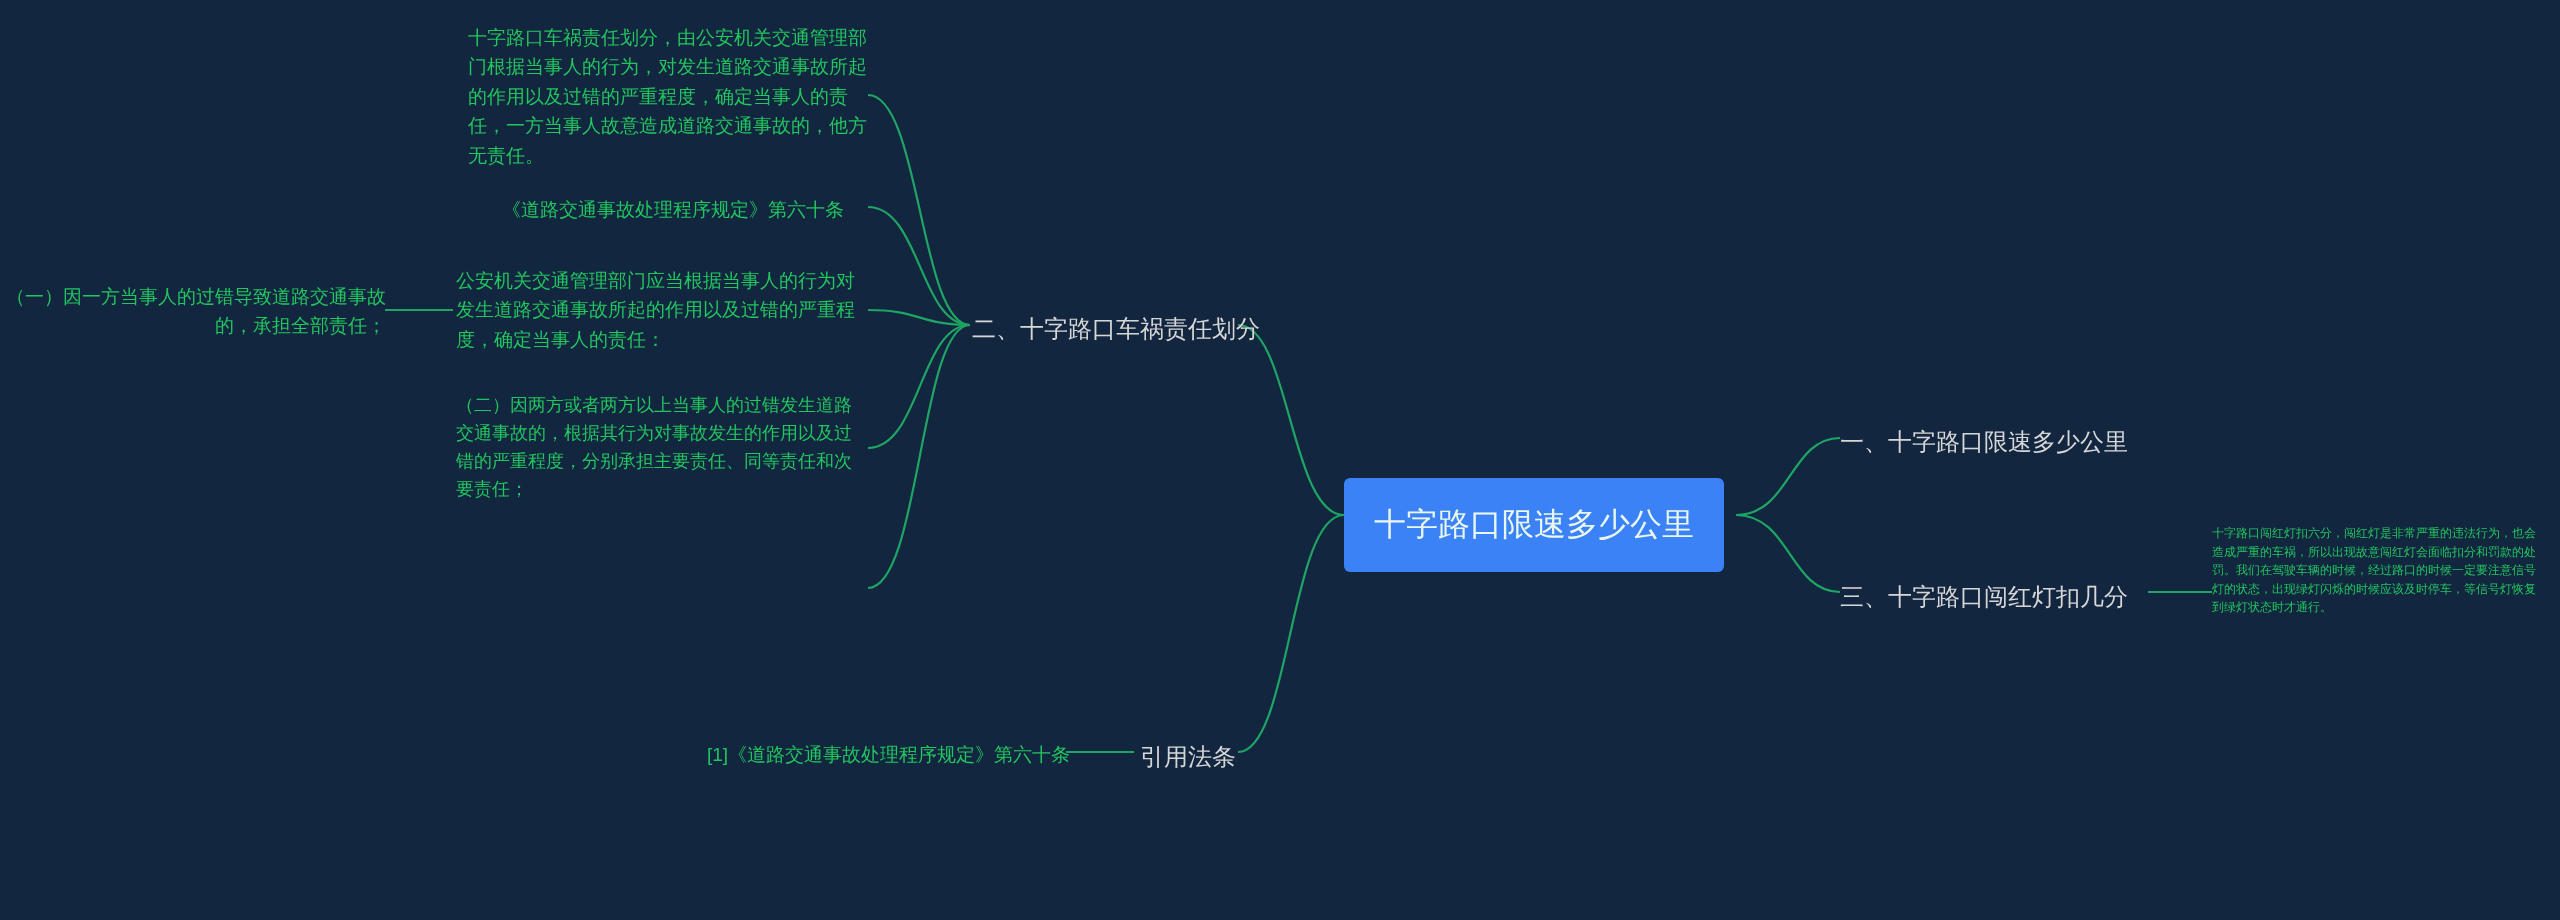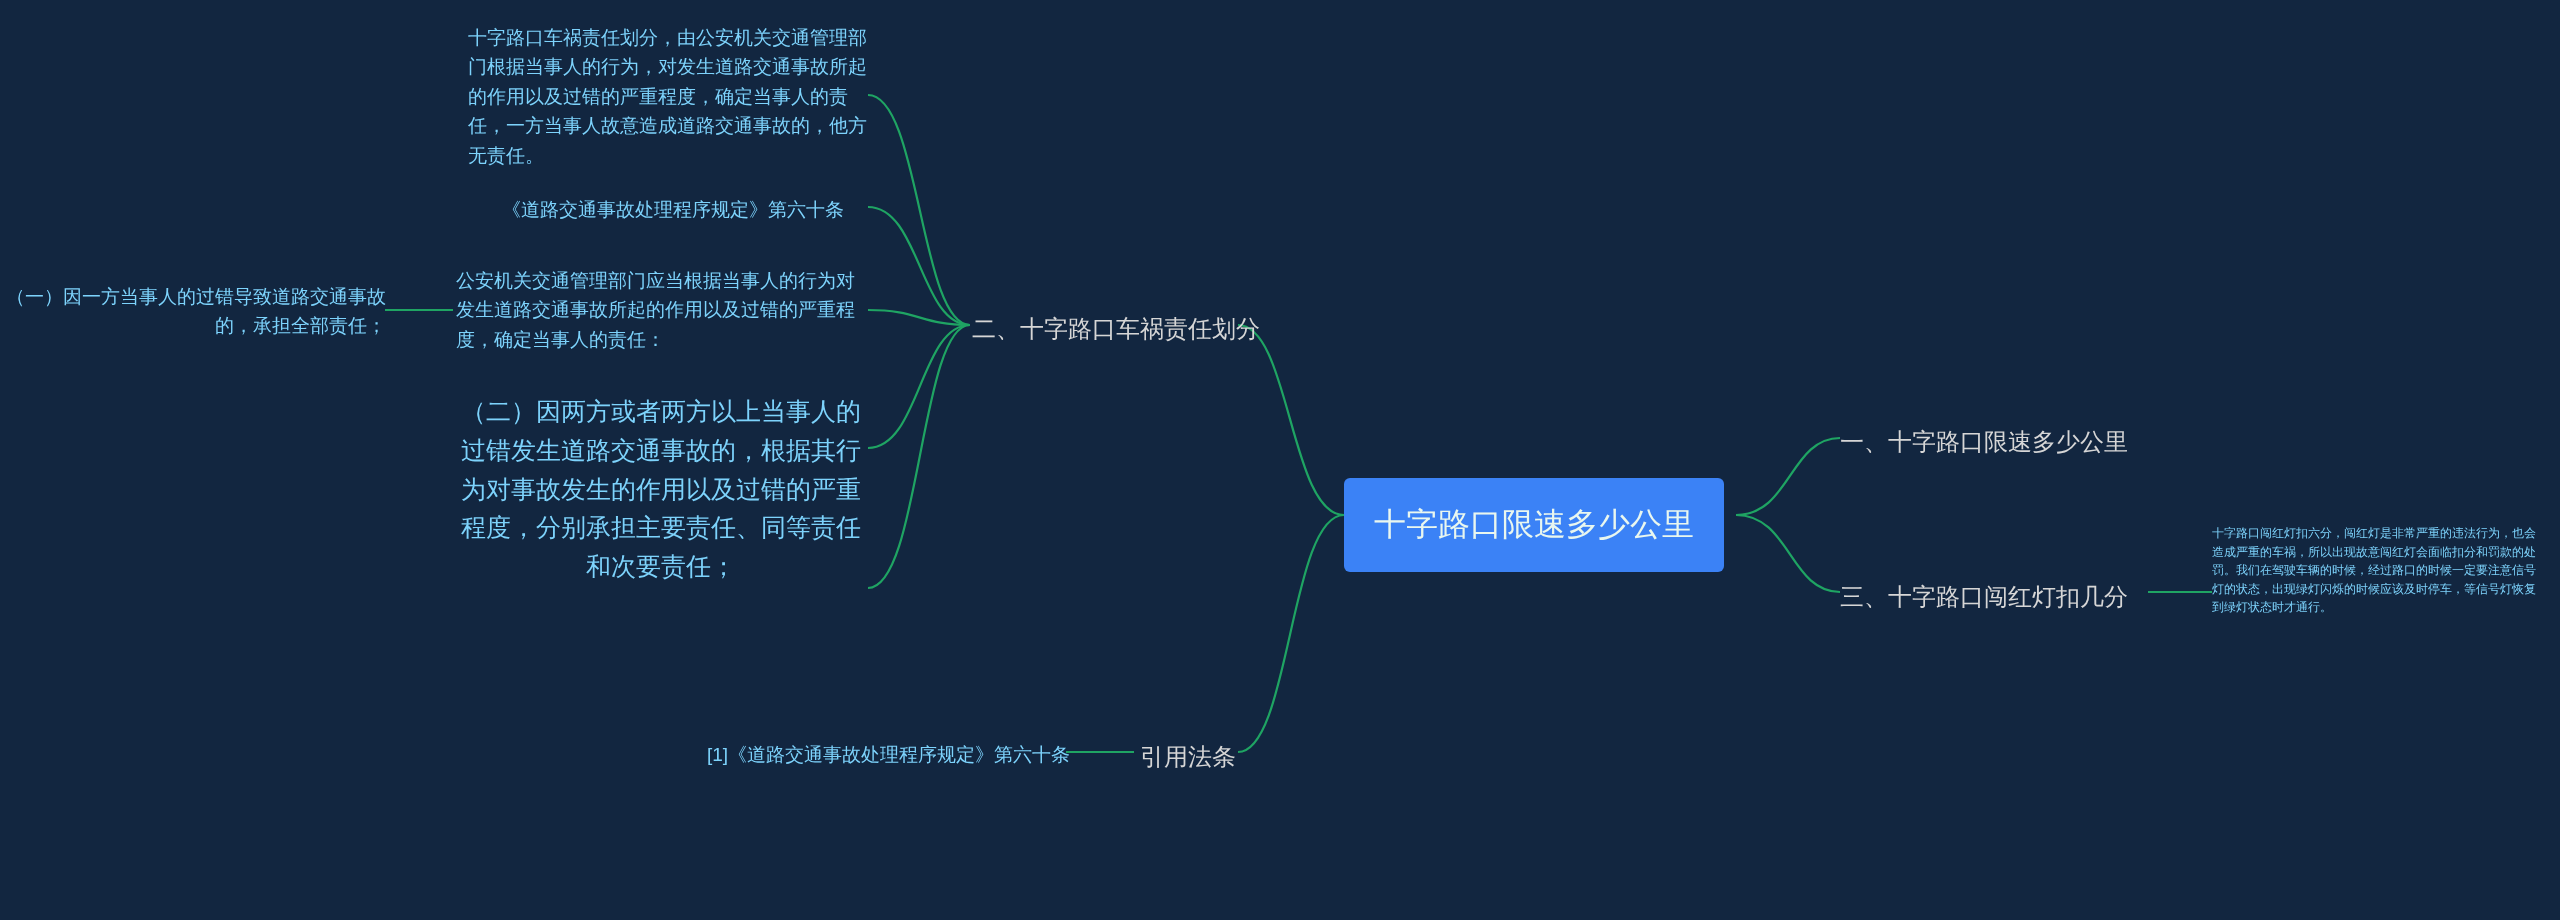--- a/index.html
+++ b/index.html
@@ -14,21 +14,21 @@
   }
   .stage {
     position: relative;
     width: 2560px;
     height: 920px;
   }
   .node {
     position: absolute;
     font-size: 20px;
     line-height: 1.55;
-    color: #7dd3fc;
+    color: #22c55e;
   }
   .root {
     background: #3b82f6;
     color: #e9f7ef;
     font-size: 32px;
     padding: 22px 30px;
     border-radius: 6px;
   }
   .branch {
     font-size: 24px;
@@ -98,20 +98,20 @@
   <div class="node branch" style="left:972px; top:310px;">二、十字路口车祸责任划分</div>
 
   <div class="node leaf" style="left:468px; top:23px; width:400px; font-size:19px;">十字路口车祸责任划分，由公安机关交通管理部门根据当事人的行为，对发生道路交通事故所起的作用以及过错的严重程度，确定当事人的责任，一方当事人故意造成道路交通事故的，他方无责任。</div>
 
   <div class="node" style="left:502px; top:195px; width:370px; font-size:19px; ">《道路交通事故处理程序规定》第六十条</div>
 
   <div class="node leaf" style="left:456px; top:266px; width:410px; font-size:19px;">公安机关交通管理部门应当根据当事人的行为对发生道路交通事故所起的作用以及过错的严重程度，确定当事人的责任：</div>
 
   <div class="node leaf-narrow" style="left:-6px; top:282px; width:392px; font-size:19px; text-align:right;">（一）因一方当事人的过错导致道路交通事故的，承担全部责任；</div>
 
-  <div class="node leaf" style="left:456px; top:392px; width:410px; font-size:25px;text-align:center;">（二）因两方或者两方以上当事人的过错发生道路交通事故的，根据其行为对事故发生的作用以及过错的严重程度，分别承担主要责任、同等责任和次要责任；</div>
+  <div class="node leaf" style="left:456px; top:392px; width:410px; font-size:18px;">（二）因两方或者两方以上当事人的过错发生道路交通事故的，根据其行为对事故发生的作用以及过错的严重程度，分别承担主要责任、同等责任和次要责任；</div>
 
 
   <div class="node branch" style="left:1140px; top:738px;">引用法条</div>
 
   <div class="node" style="left:670px; top:740px; width:400px; font-size:19px; text-align:right;">[1]《道路交通事故处理程序规定》第六十条</div>
 
 </div>
 
 </body></html>

